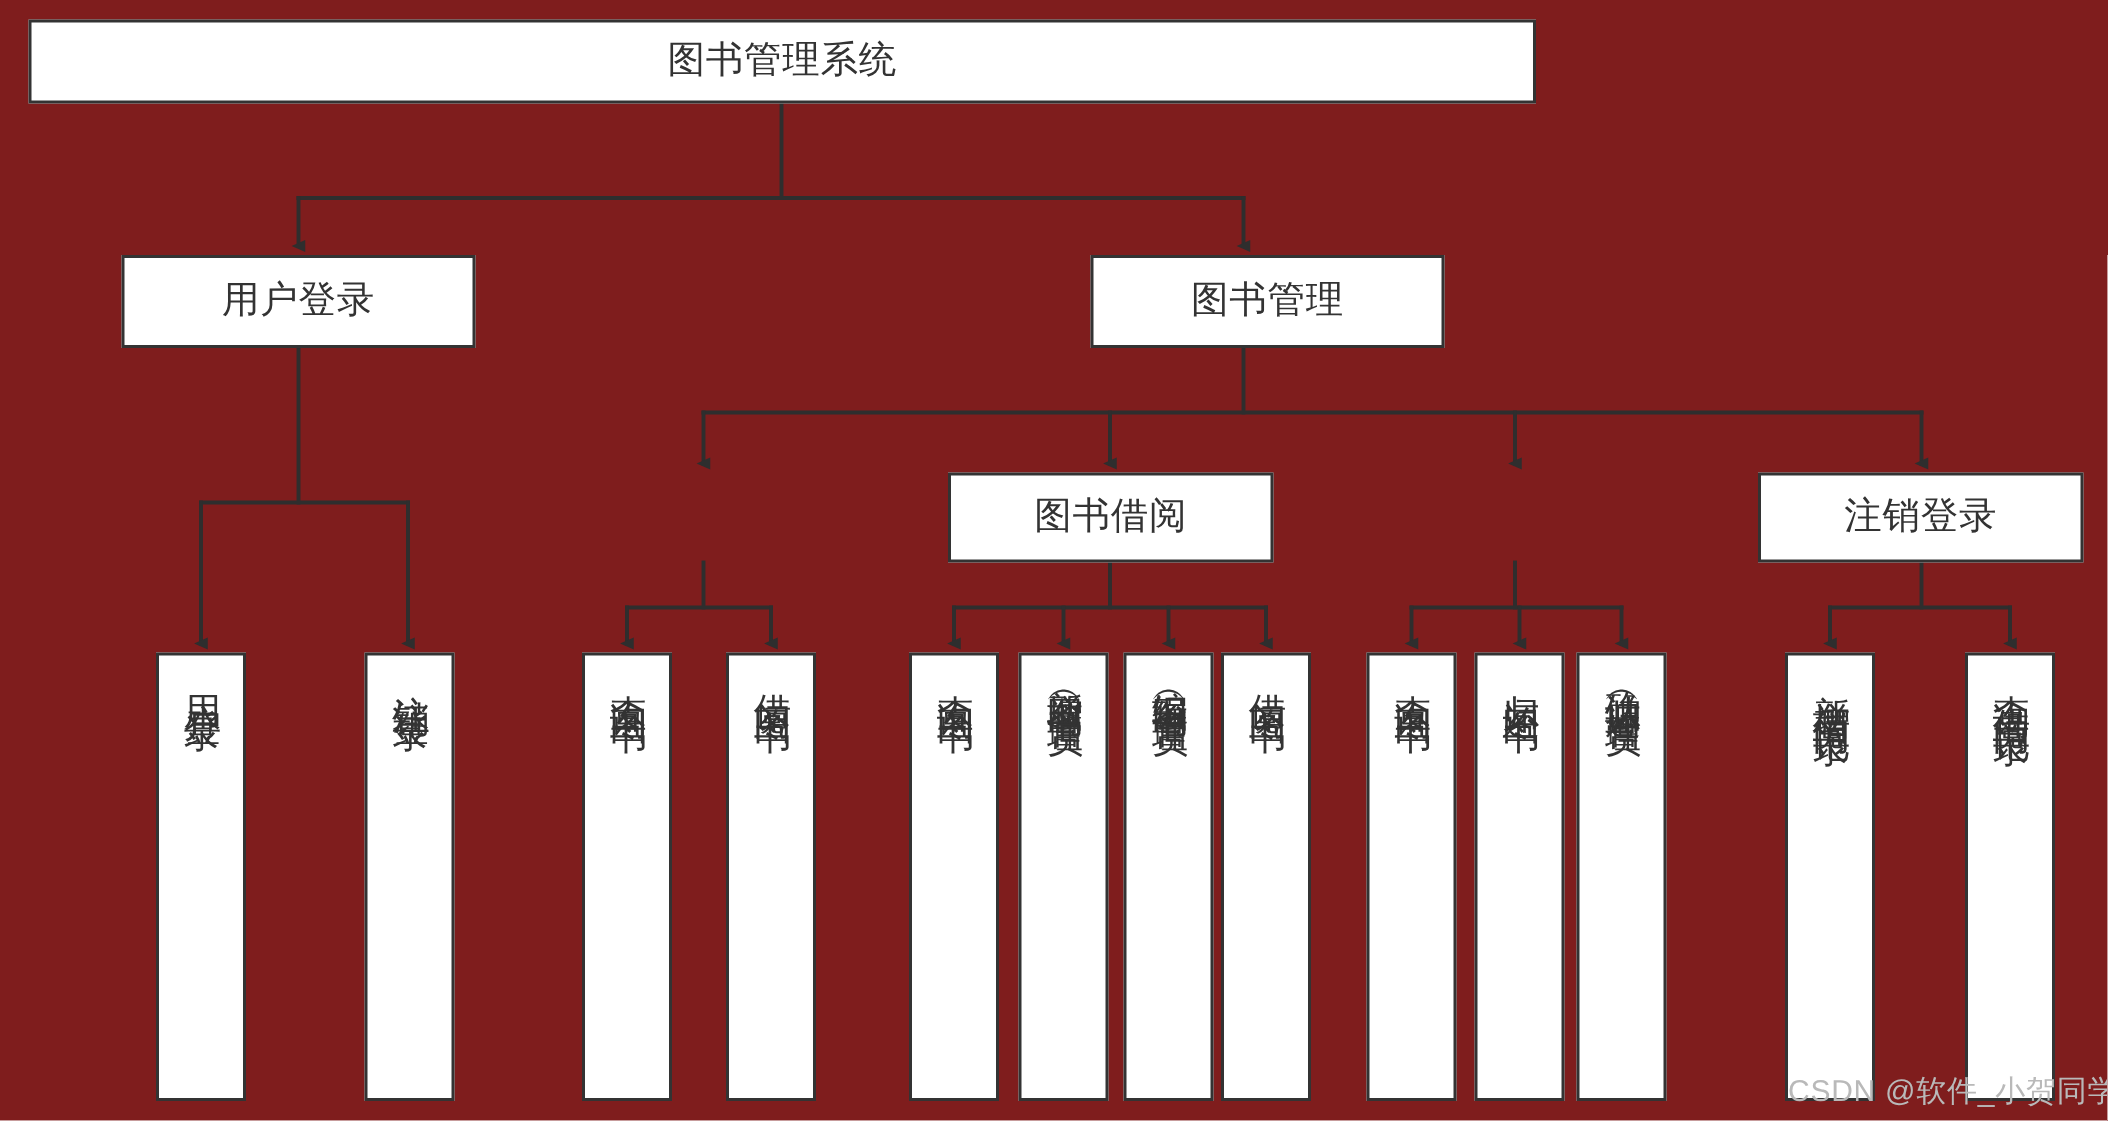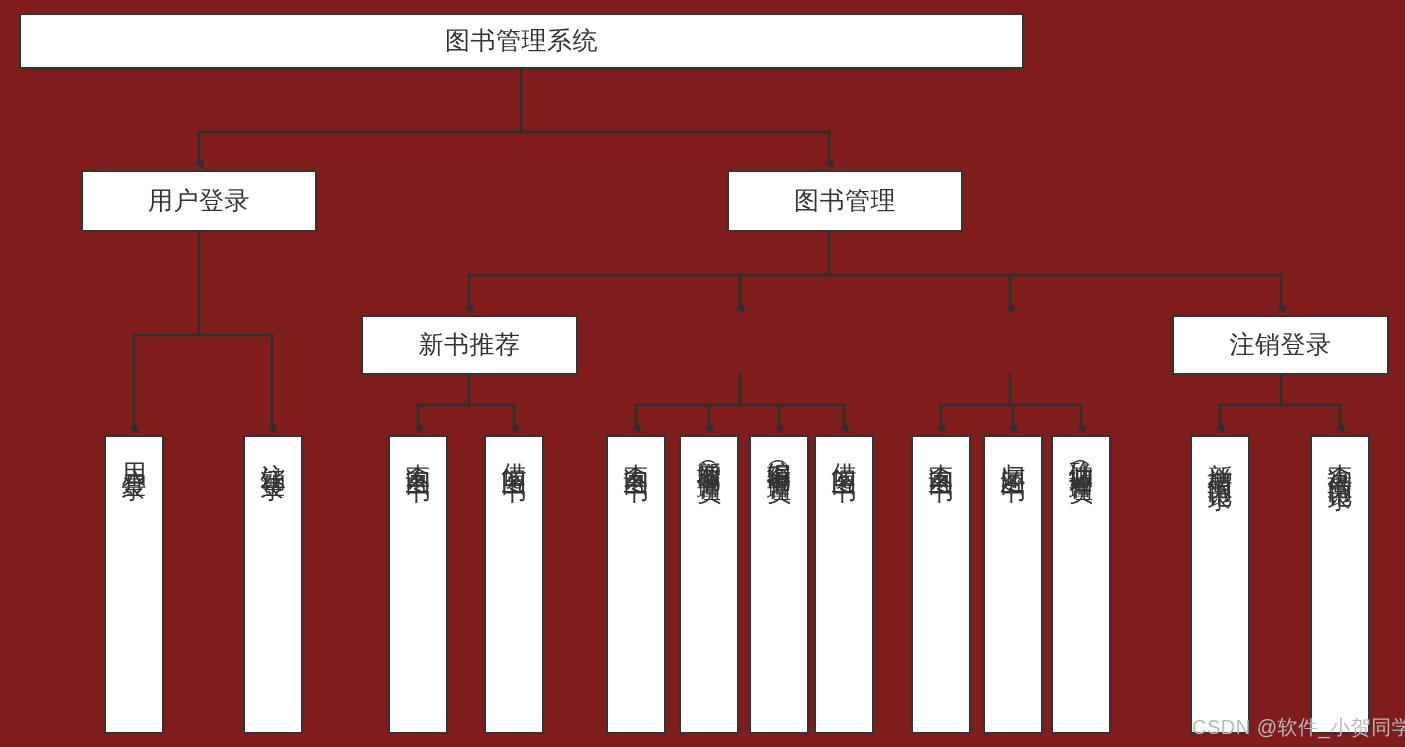--- a/index.html
+++ b/index.html
@@ -137,22 +137,22 @@
     <span class="node-label">图书管理系统</span>
   </div>
 
   <div class="node horizontal" style="left: 81px; top: 170px; width: 236px; height: 62px;">
     <span class="node-label">用户登录</span>
   </div>
   <div class="node horizontal" style="left: 711px; top: 170px; width: 236px; height: 62px; margin-left: 16px;">
     <span class="node-label">图书管理</span>
   </div>
 
-  <div class="node horizontal" style="left: 361px; top: 315px; width: 217px; height: 60px;">
-    <span class="node-label">新书推荐</span>
+  <div class="node horizontal" style="left: 632px; top: 315px; width: 217px; height: 60px;">
+    <span class="node-label">图书借阅</span>
   </div>
   <div class="node horizontal" style="left: 1172px; top: 315px; width: 217px; height: 60px;">
     <span class="node-label">注销登录</span>
   </div>
 
   <div class="node leaf" style="left: 104px; top: 435px; width: 60px; height: 299px;">
     <span class="node-label">用户登录</span>
   </div>
   <div class="node leaf" style="left: 243px; top: 435px; width: 60px; height: 299px;">
     <span class="node-label">注销登录</span>

